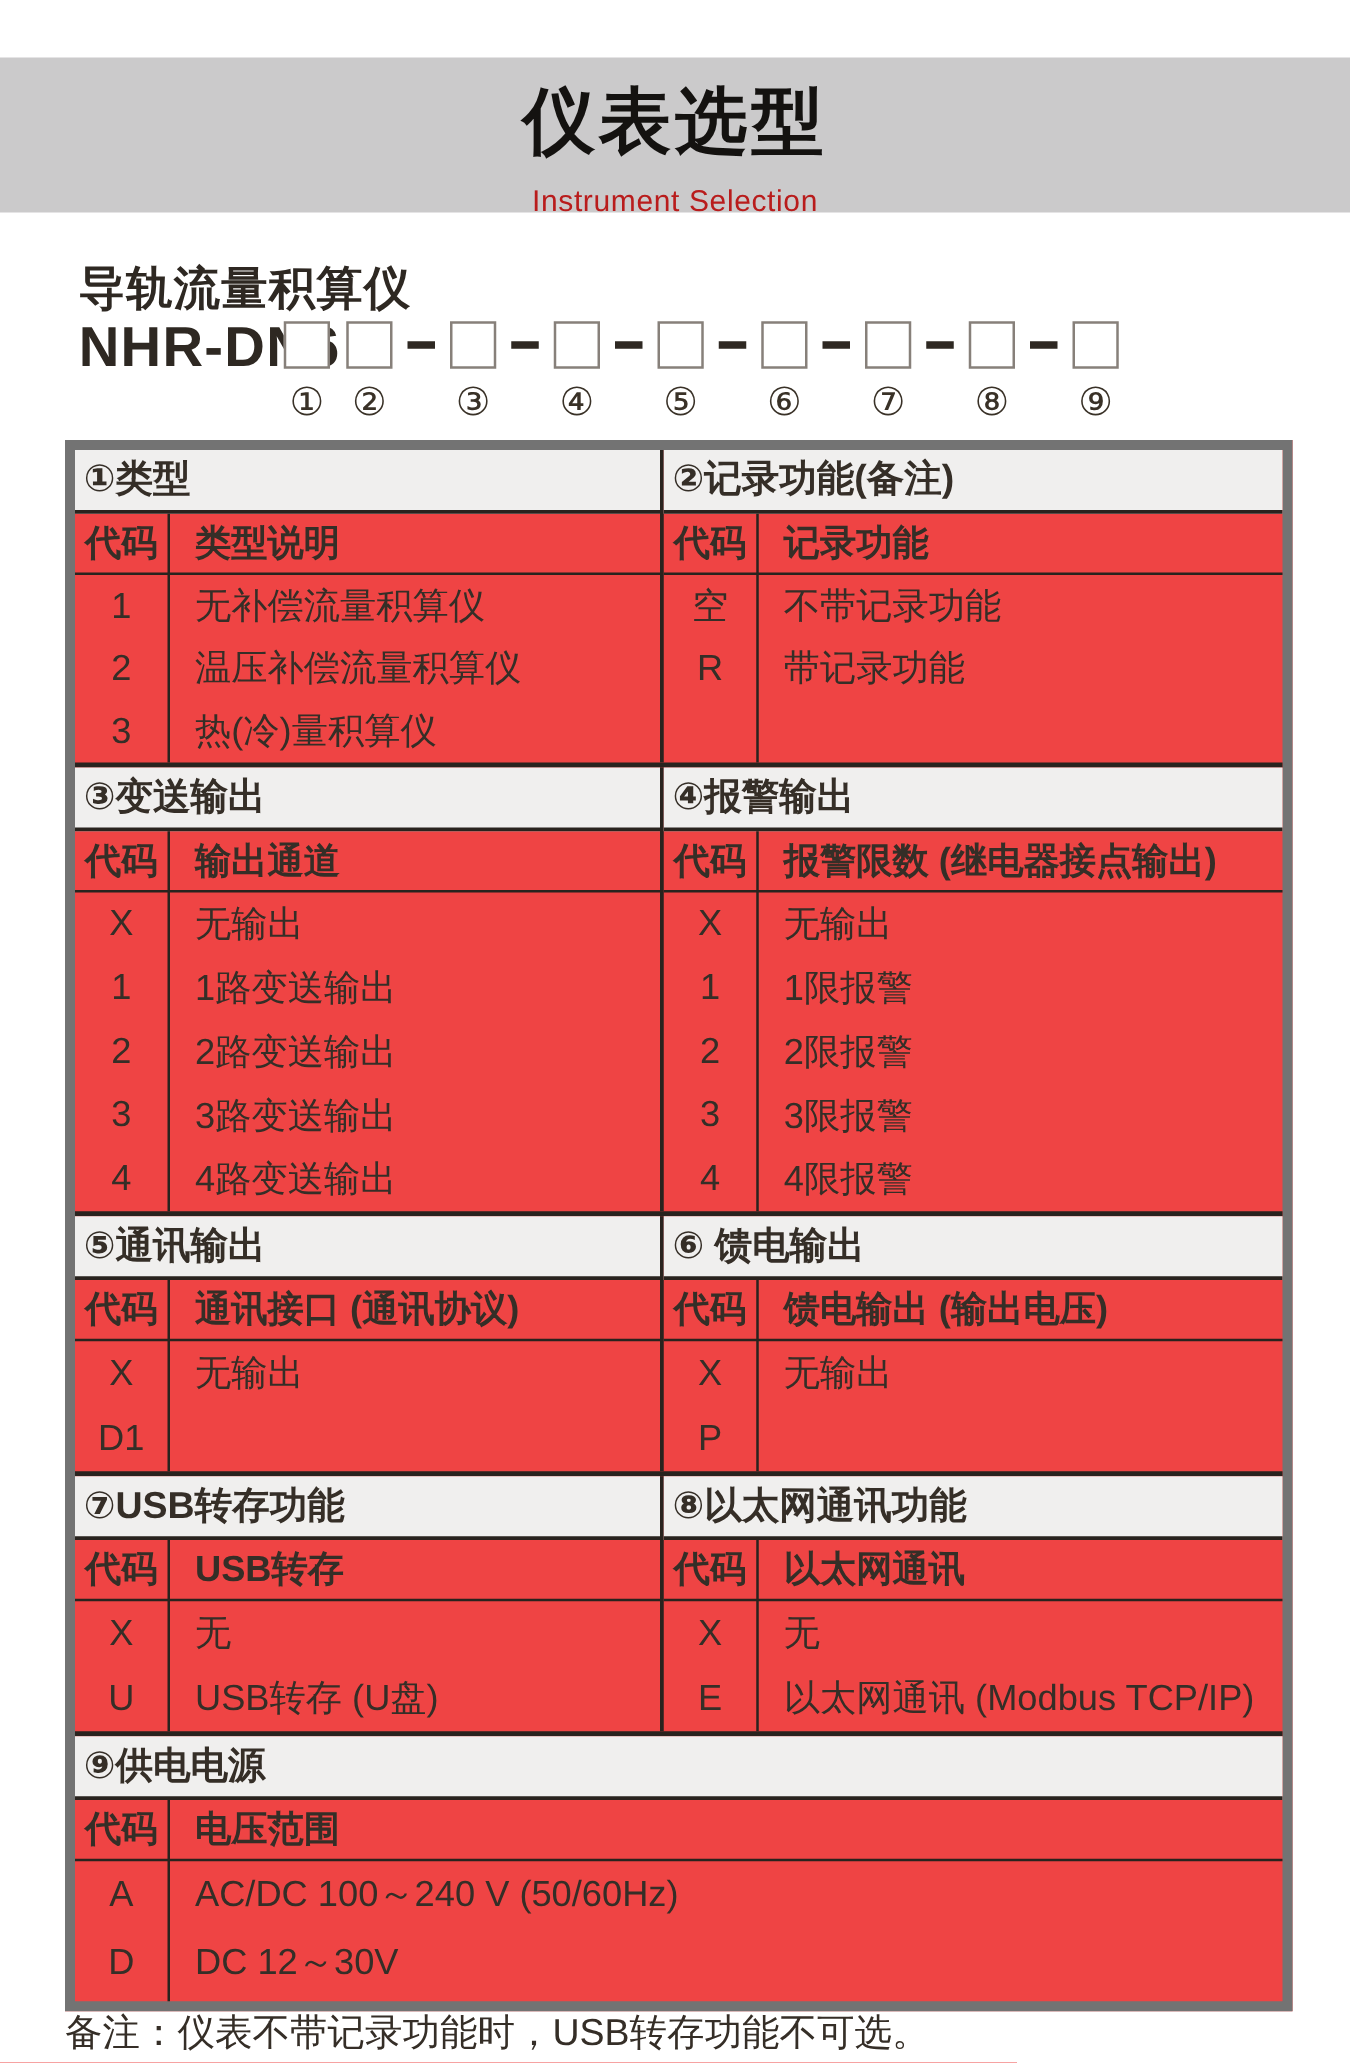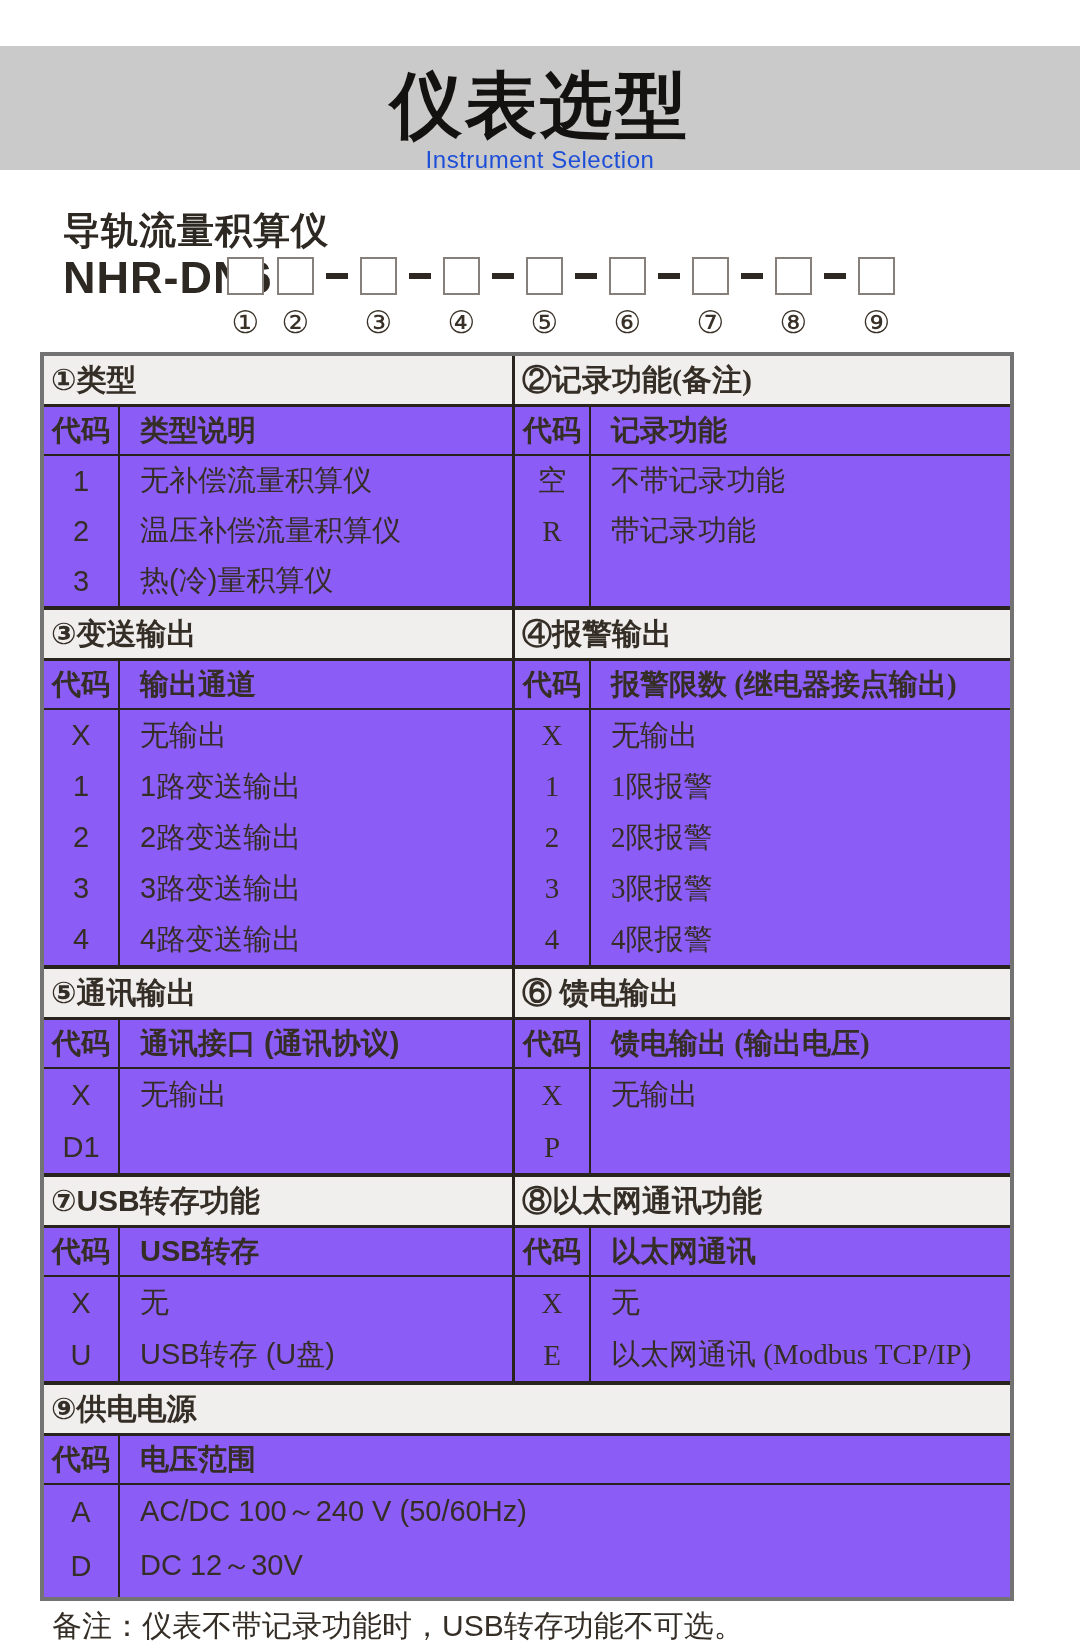--- a/index.html
+++ b/index.html
@@ -3,36 +3,36 @@
 <meta charset="utf-8">
 <style>
   html,body{margin:0;padding:0;}
   body{
     width:1080px;height:1650px;position:relative;background:#ffffff;
     font-family:"Liberation Sans","DejaVu Sans",sans-serif;
     color:#352e27;overflow:hidden;
   }
   
   .banner{position:absolute;top:46px;left:0;width:1080px;height:124px;background:#cbcacb;text-align:center;}
-  .banner-title{font-size:72px;font-weight:700;color:#141210;letter-spacing:3px;padding-top:22px;line-height:1.05;}
-  .banner-subtitle{font-size:24px;color:#1d4ed8;margin-top:2px;letter-spacing:0.5px;}
+  .banner-title{font-size:58px;font-weight:700;color:#141210;letter-spacing:3px;padding-top:22px;line-height:1.05;}
+  .banner-subtitle{font-size:24px;color:#b91c1c;margin-top:19px;letter-spacing:0.5px;}
   
   .product-name{position:absolute;top:206px;left:63px;font-size:37px;font-weight:600;color:#2e2822;letter-spacing:1px;}
   .model-line{position:absolute;top:248px;left:63px;width:980px;height:100px;}
   .model-prefix{position:absolute;left:0;top:4px;font-size:45px;font-weight:600;color:#2e2822;letter-spacing:1px;}
   .code-box{position:absolute;top:9px;width:33px;height:34px;border:2px solid #87807a;background:#ffffff;}
   .dash{position:absolute;top:25px;width:22px;height:6px;background:#2e2822;}
   .pos-num{position:absolute;top:56px;width:37px;text-align:center;font-size:31px;color:#393127;}
   
-  .spec-table{position:absolute;top:352px;left:40px;width:966px;border:4px solid #737373;background:#8b5cf6;}
+  .spec-table{position:absolute;top:352px;left:52px;width:966px;border:8px solid #737373;background:#ef4444;}
   .pair{display:flex;align-items:stretch;border-top:4px solid #29231e;}
   .pair.first{border-top:none;}
   .half{display:flex;flex-direction:column;}
   .half.left{width:468px;border-right:3px solid #29231e;flex-shrink:0;}
-  .half.right{flex:1;min-width:0;font-family:Liberation Serif, serif;}
+  .half.right{flex:1;min-width:0;}
   .full-sec{border-top:4px solid #29231e;display:flex;flex-direction:column;}
   .sec-header{height:48px;line-height:48px;background:#f0efee;border-bottom:3px solid #29231e;
               font-size:30px;font-weight:600;padding-left:7px;white-space:nowrap;overflow:hidden;}
   .half-body{position:relative;flex:1;}
   .vline{position:absolute;left:74px;top:0;bottom:0;width:2px;background:#29231e;}
   .sub-row{display:flex;align-items:center;height:47px;border-bottom:2px solid #29231e;font-weight:600;font-size:29px;}
   .row{display:flex;align-items:center;font-weight:500;font-size:29px;}
   .p1 .row{height:50px;}
   .p2 .row{height:51px;}
   .p3 .row,.p4 .row{height:52px;}

